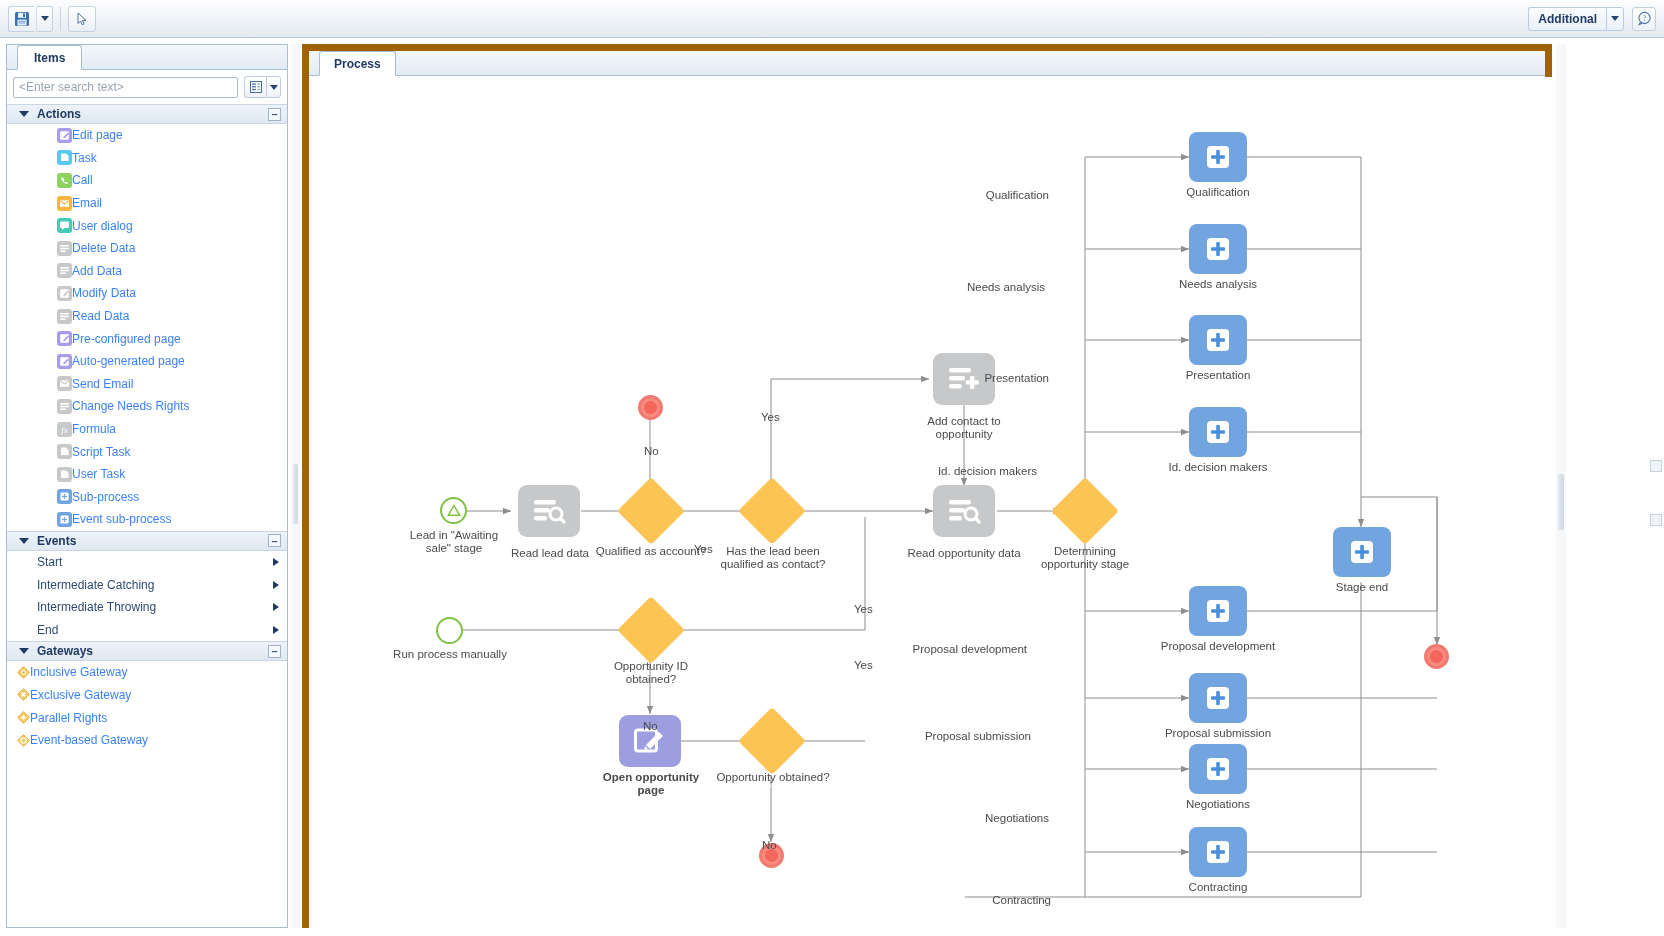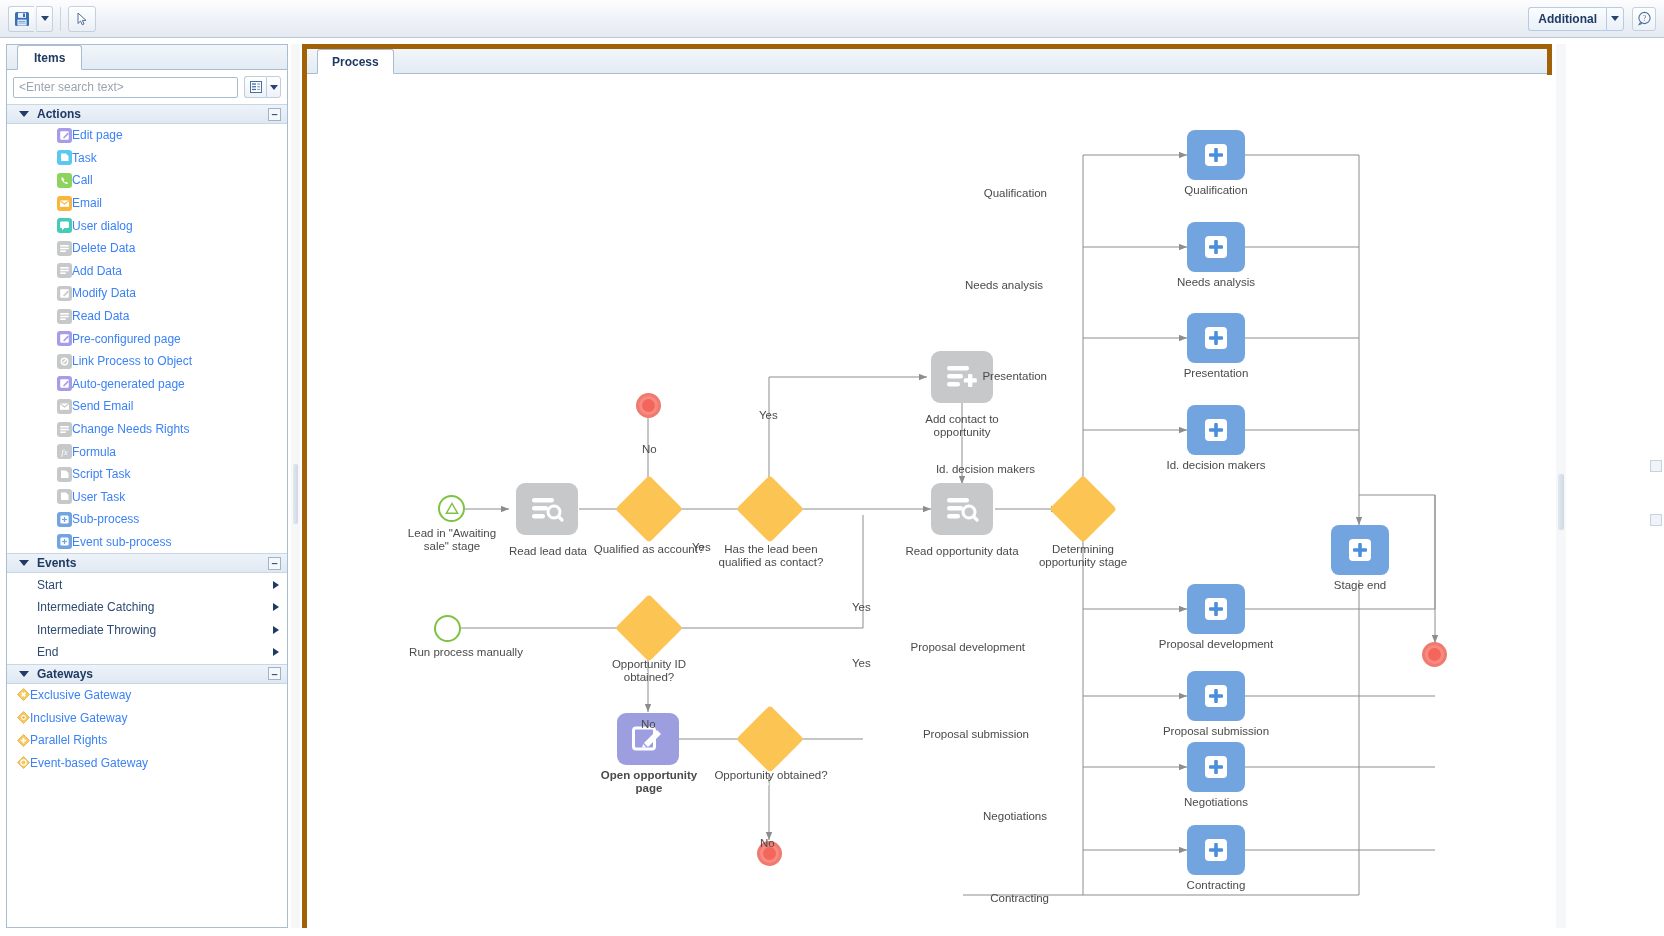--- a/index.html
+++ b/index.html
@@ -117,21 +117,21 @@
     background: #f5f7f9;
   }
   .splitter-grip {
     position:absolute; left: 2px; top: 420px; width: 5px; height: 60px;
     background: linear-gradient(to right,#e3e9ef,#cfd8e2); border-radius: 2px; cursor: col-resize;
   }
 
   
   .main-panel {
     position: absolute; left: 302px; top: 44px; width: 1250px; height: 884px;
-    border: 5px solid #a16207; background: #ffffff;
+    border: 7px solid #a16207; background: #ffffff;
   }
   .main-tabbar {
     height: 25px; background: linear-gradient(to bottom,#f2f6fa,#e2eaf3);
     border-bottom: 1px solid #a9bdd2; display:flex; align-items:flex-end; padding-left: 10px;
   }
   .main-tab {
     height: 25px; padding: 0 14px; font-size: 12px; font-weight: bold; color: #1f3a63;
     background: #ffffff; border: 1px solid #a9bdd2; border-bottom: 1px solid #ffffff;
     border-radius: 3px 3px 0 0; display:flex;align-items:center; position:relative; top:1px; cursor:pointer;
   }
@@ -350,30 +350,20 @@
             <rect x="0" y="0" width="15" height="15" rx="3" fill="#a79ce8"></rect>
             <rect x="3.2" y="3.2" width="8.6" height="8.6" rx="1" fill="#fff"></rect>
             <path d="M6 9.5 L10.8 4.6 L12 5.8 L7.2 10.6 Z" fill="#a79ce8"></path>
           </svg>
         </span>
         <span>Pre-configured page</span>
       </div>
       <div class="item-row">
         <span class="item-ico">
           <svg width="15" height="15" viewBox="0 0 15 15">
-            <rect x="0" y="0" width="15" height="15" rx="3" fill="#c6c8ca"></rect>
-            <circle cx="7.5" cy="7.5" r="3.2" fill="none" stroke="#fff" stroke-width="1.4"></circle>
-            <path d="M6 9 L10 4.8" stroke="#fff" stroke-width="1.4"></path>
-          </svg>
-        </span>
-        <span>Link Process to Object</span>
-      </div>
-      <div class="item-row">
-        <span class="item-ico">
-          <svg width="15" height="15" viewBox="0 0 15 15">
             <rect x="0" y="0" width="15" height="15" rx="3" fill="#a79ce8"></rect>
             <rect x="3.2" y="3.2" width="8.6" height="8.6" rx="1" fill="#fff"></rect>
             <path d="M6 9.5 L10.8 4.6 L12 5.8 L7.2 10.6 Z" fill="#a79ce8"></path>
           </svg>
         </span>
         <span>Auto-generated page</span>
       </div>
       <div class="item-row">
         <span class="item-ico">
           <svg width="15" height="15" viewBox="0 0 15 15">
@@ -469,34 +459,34 @@
         <span class="sub-arrow"></span>
       </div>
     </div>
 
   <div class="group-header">
     <span class="group-chevron"></span>
     <span>Gateways</span>
     <span class="group-minus">–</span>
   </div>
   <div id="gateways-list">
-      <div class="item-row">
-        <svg width="14" height="14" viewBox="0 0 14 14" class="gw-ico">
-          <path d="M7 0.6 L13.4 7 L7 13.4 L0.6 7 Z" fill="#f7c95e" stroke="#e0a63a" stroke-width="0.8"></path>
-          <path d="M5 5 L9 9 M9 5 L5 9" stroke="#fff" stroke-width="1.8"></path>
-        </svg>
-        <span>Exclusive Gateway</span>
-      </div>
       <div class="item-row">
         <svg width="14" height="14" viewBox="0 0 14 14" class="gw-ico">
           <path d="M7 0.6 L13.4 7 L7 13.4 L0.6 7 Z" fill="#f7c95e" stroke="#e0a63a" stroke-width="0.8"></path>
           <circle cx="7" cy="7" r="2.6" fill="#fff"></circle>
           <circle cx="7" cy="7" r="1.4" fill="#f0a93c"></circle>
         </svg>
         <span>Inclusive Gateway</span>
+      </div>
+      <div class="item-row">
+        <svg width="14" height="14" viewBox="0 0 14 14" class="gw-ico">
+          <path d="M7 0.6 L13.4 7 L7 13.4 L0.6 7 Z" fill="#f7c95e" stroke="#e0a63a" stroke-width="0.8"></path>
+          <path d="M5 5 L9 9 M9 5 L5 9" stroke="#fff" stroke-width="1.8"></path>
+        </svg>
+        <span>Exclusive Gateway</span>
       </div>
       <div class="item-row">
         <svg width="14" height="14" viewBox="0 0 14 14" class="gw-ico">
           <path d="M7 0.6 L13.4 7 L7 13.4 L0.6 7 Z" fill="#f7c95e" stroke="#e0a63a" stroke-width="0.8"></path>
           <path d="M7 4 L7 10 M4 7 L10 7" stroke="#fff" stroke-width="1.8"></path>
         </svg>
         <span>Parallel Rights</span>
       </div>
       <div class="item-row">
         <svg width="14" height="14" viewBox="0 0 14 14" class="gw-ico">
@@ -652,21 +642,21 @@
             <div class="x"><svg width="26" height="26" viewBox="0 0 26 26">
                 <path d="M5 5 L21 21 M21 5 L5 21" stroke="#fff" stroke-width="3.6" stroke-linecap="round"></path>
               </svg></div>
           </div>
         </div>
         <div class="lbl" style="left: 710px; top: 468px; width: 132px;">Determining
 opportunity stage</div>
         <div class="node" style="left: 127px; top: 540px;">
           <div class="evt-start"></div>
         </div>
-        <div class="lbl" style="left: 96px; top: 571px; width: 126px;">Run process manually</div>
+        <div class="lbl" style="left: 78px; top: 571px; width: 126px;">Run process manually</div>
         <div class="node" style="left: 318px; top: 529px;">
           <div style="position:relative;width:48px;height:48px">
             <div class="gateway"></div>
             <div class="x"><svg width="26" height="26" viewBox="0 0 26 26">
                 <path d="M5 5 L21 21 M21 5 L5 21" stroke="#fff" stroke-width="3.6" stroke-linecap="round"></path>
               </svg></div>
           </div>
         </div>
         <div class="lbl" style="left: 282px; top: 583px; width: 120px;">Opportunity ID
 obtained?</div>

